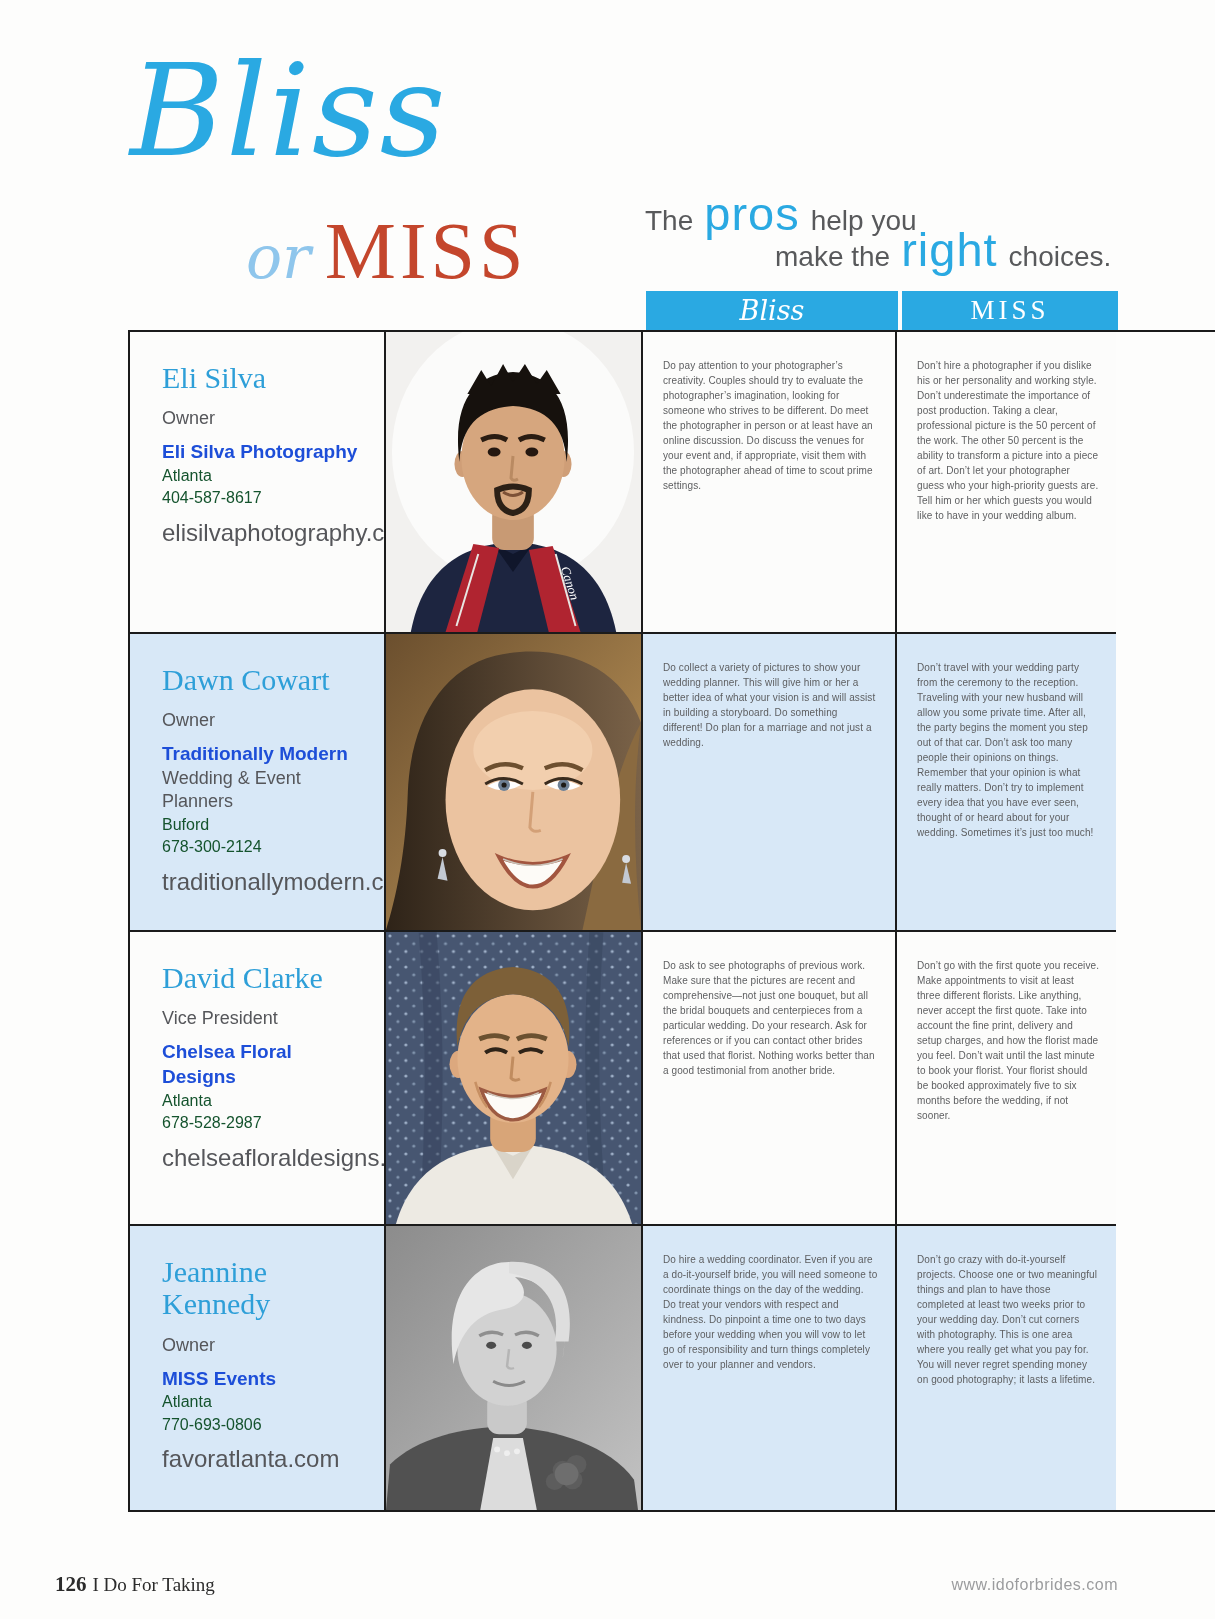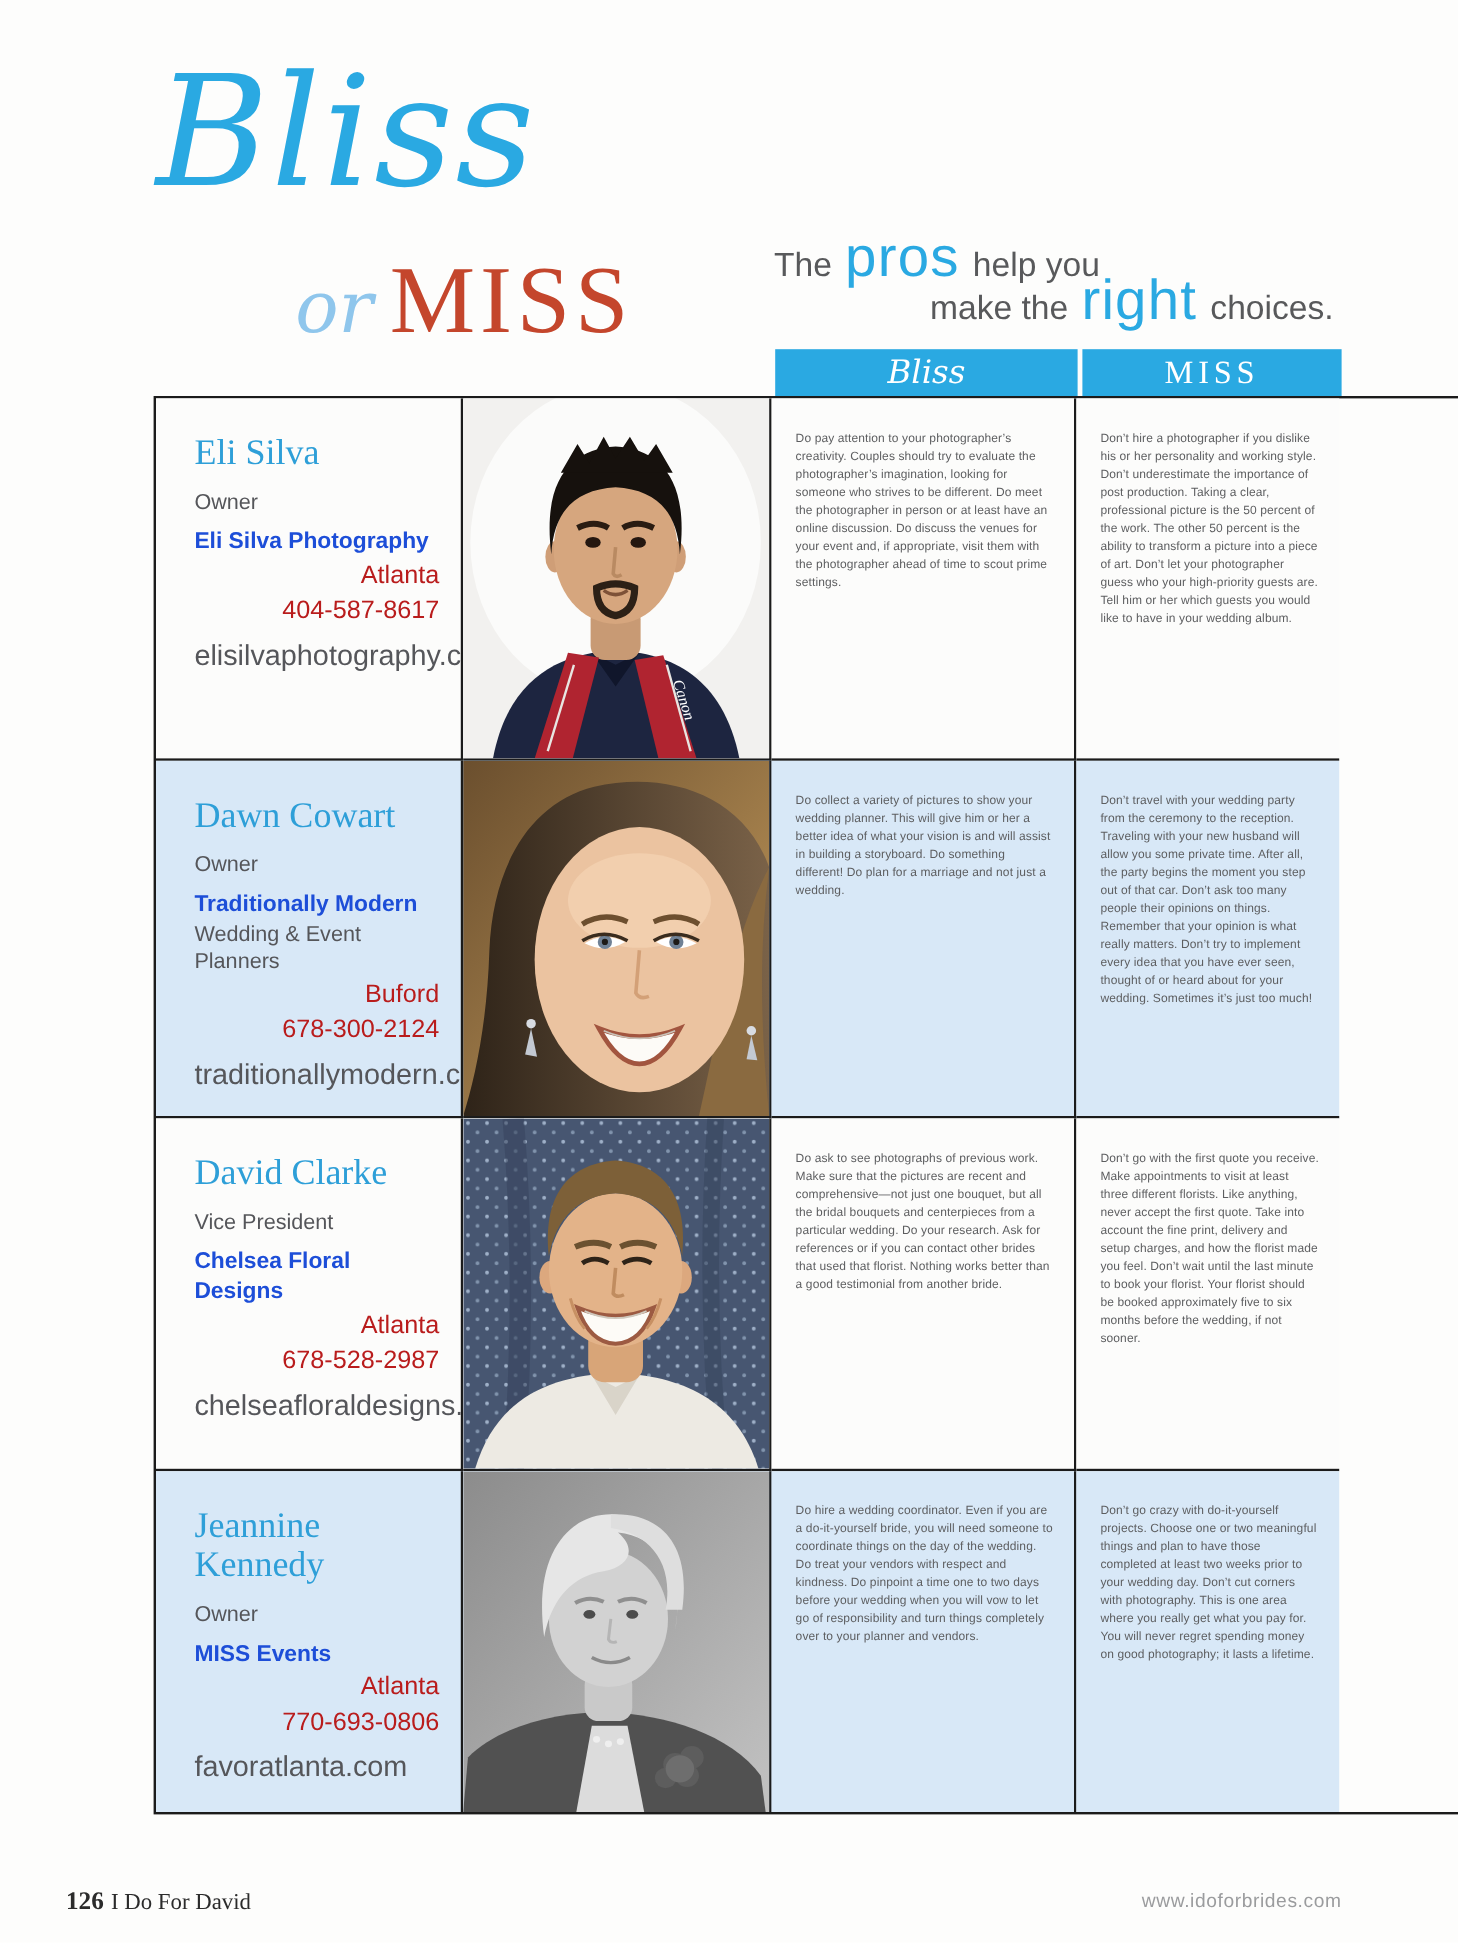--- a/index.html
+++ b/index.html
@@ -65,21 +65,21 @@
 
   .cell-info { padding:30px 18px 0 32px; }
   .vendor-name {
     font-family:"Liberation Serif", serif; font-weight:normal;
     font-size:30px; line-height:1.08; color:#2e9fd8; margin-bottom:14px;
   }
   .vendor-title   { font-size:18px; color:#55565a; margin-bottom:11px; }
   .vendor-company { font-size:19px; font-weight:bold; color:#1d4ed8; line-height:1.3; }
   .vendor-company2{ font-size:18px; color:#55565a; line-height:1.3; }
   .vendor-company2:empty { display:none; }
-  .vendor-city, .vendor-phone { font-size:21px; color:#b91c1c; line-height:1.4;text-align:right; }
+  .vendor-city, .vendor-phone { font-size:16px; color:#14532d; line-height:1.4; }
   .vendor-website { font-size:24px; color:#55565a; margin-top:9px; }
 
   .cell-photo { padding:0; line-height:0; }
   .cell-photo svg { width:100%; height:100%; display:block; }
 
   .cell-text {
     padding:26px 16px 0 20px;
     font-size:10px; line-height:1.5; color:#5d5e60; letter-spacing:0.1px;
   }
 
@@ -301,17 +301,17 @@
           </g>
         </svg>
       </div>
       <div class="cell cell-text b-right">Do hire a wedding coordinator. Even if you are a do-it-yourself bride, you will need someone to coordinate things on the day of the wedding. Do treat your vendors with respect and kindness. Do pinpoint a time one to two days before your wedding when you will vow to let go of responsibility and turn things completely over to your planner and vendors.</div>
       <div class="cell cell-text">Don’t go crazy with do-it-yourself projects. Choose one or two meaningful things and plan to have those completed at least two weeks prior to your wedding day. Don’t cut corners with photography. This is one area where you really get what you pay for. You will never regret spending money on good photography; it lasts a lifetime.</div>
     </div>
 
   </div>
 
   <div class="footer-left">
-    <span class="footer-page-number">126</span><span>I Do For David</span>
+    <span class="footer-page-number">126</span><span>I Do For Taking</span>
   </div>
   <div class="footer-right">www.idoforbrides.com</div>
 
 </div>
 
 </body></html>

